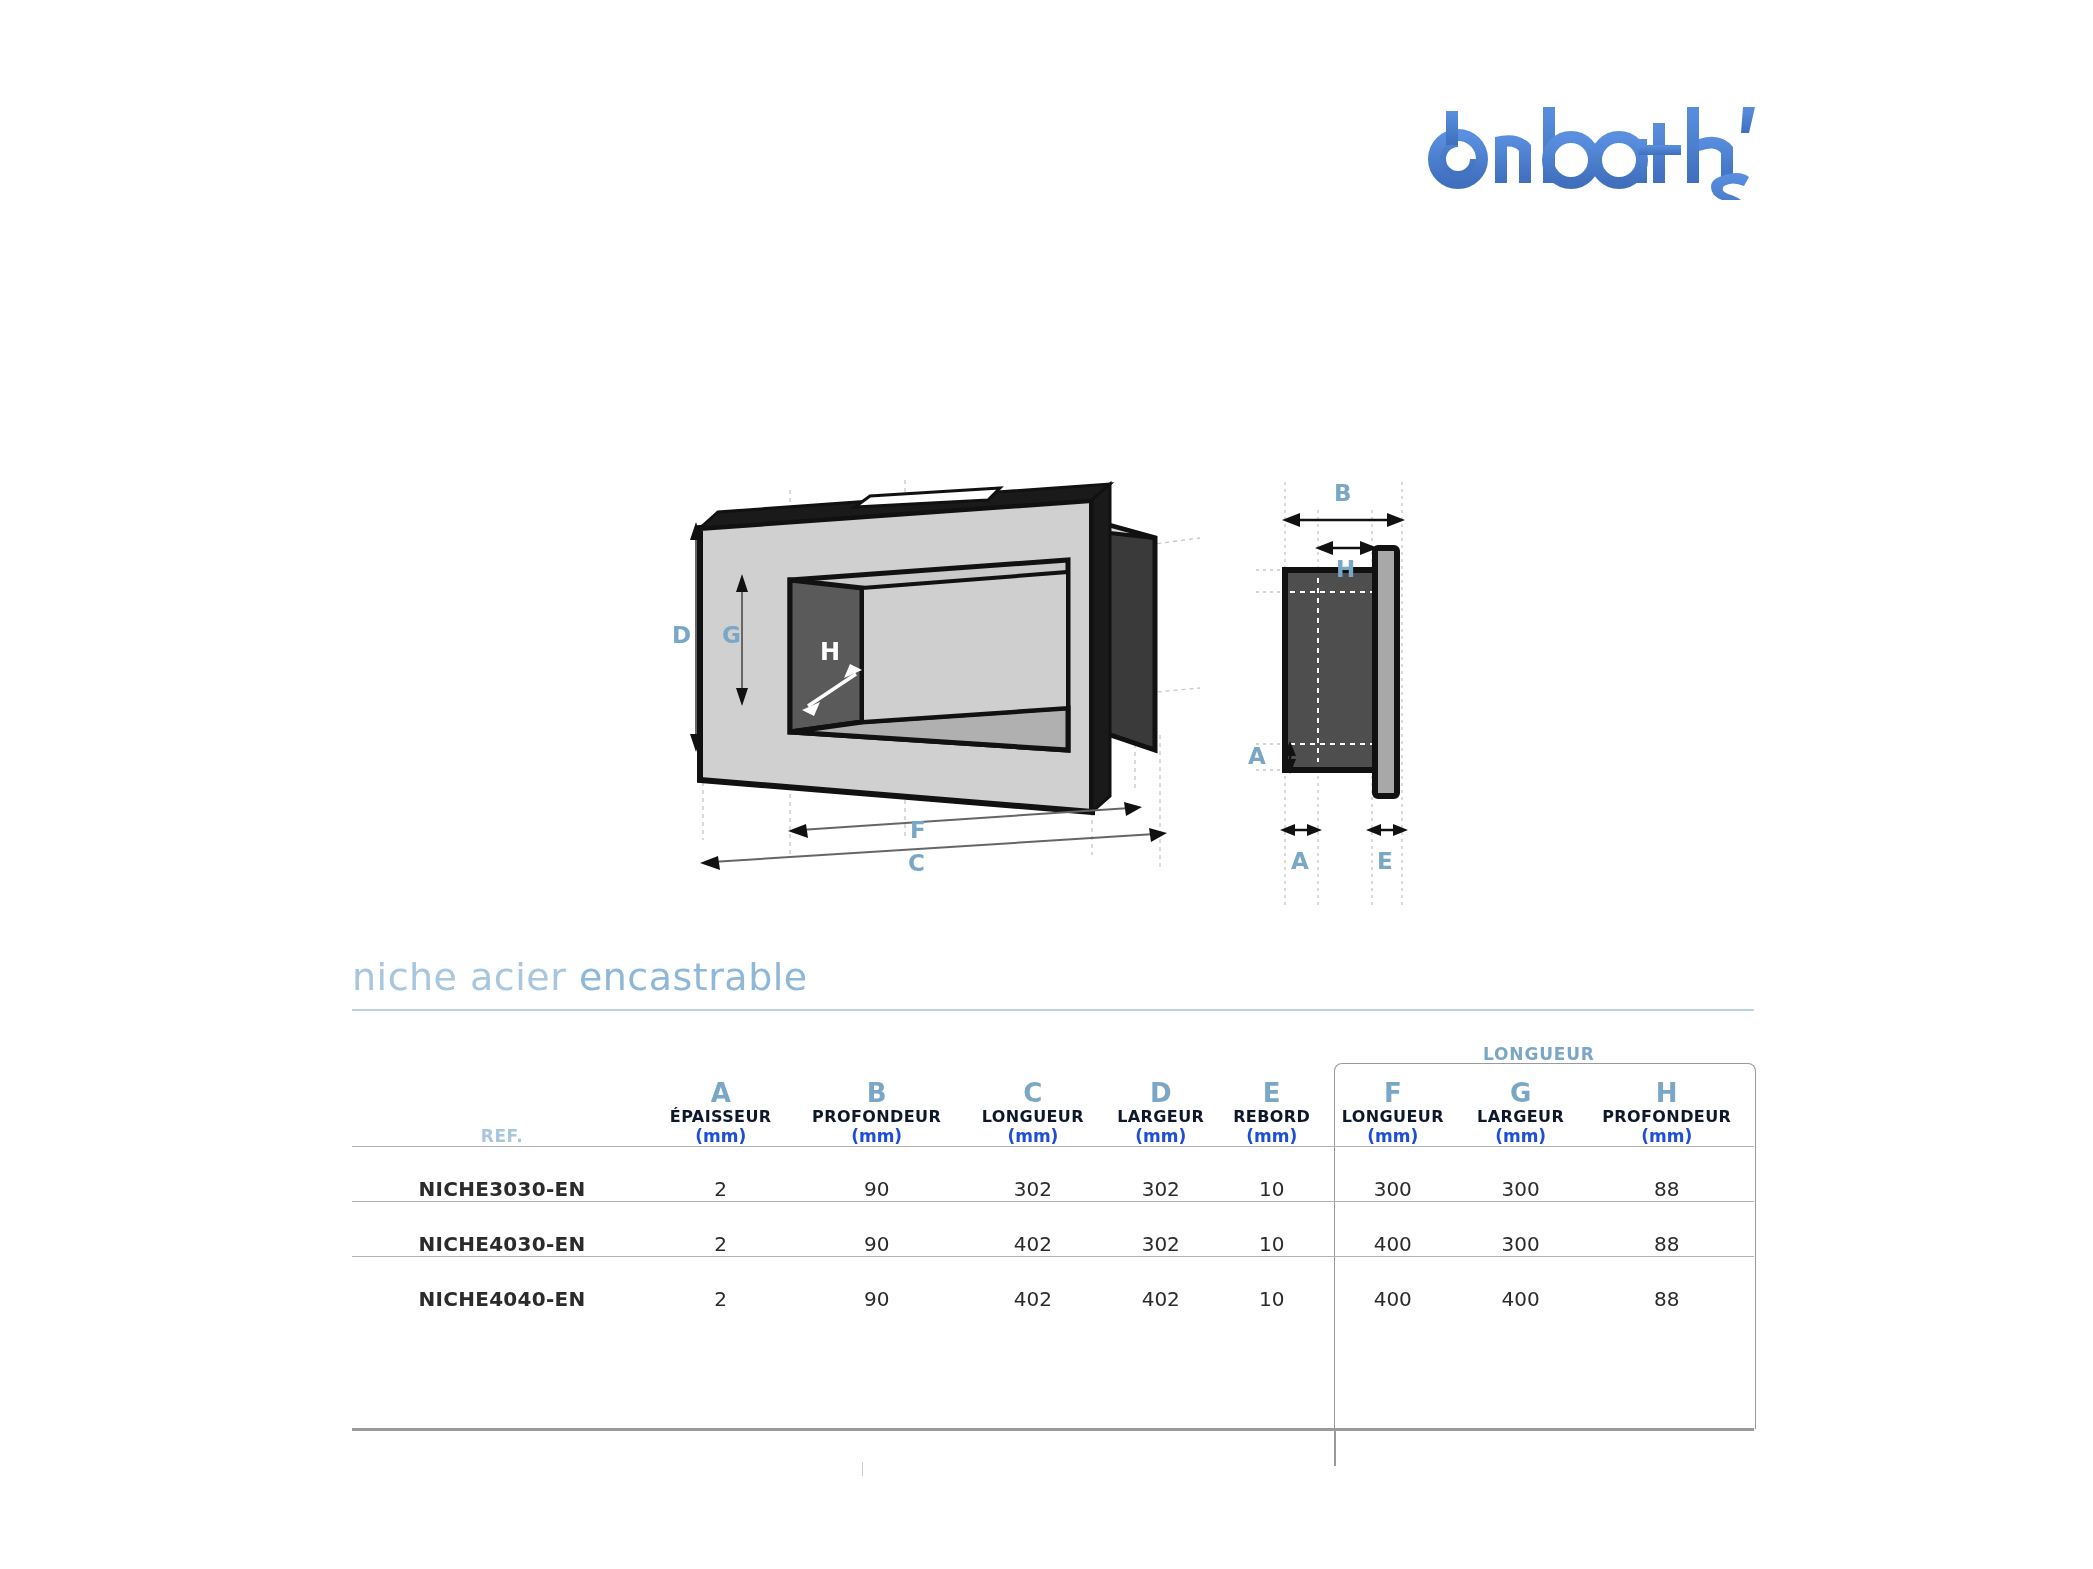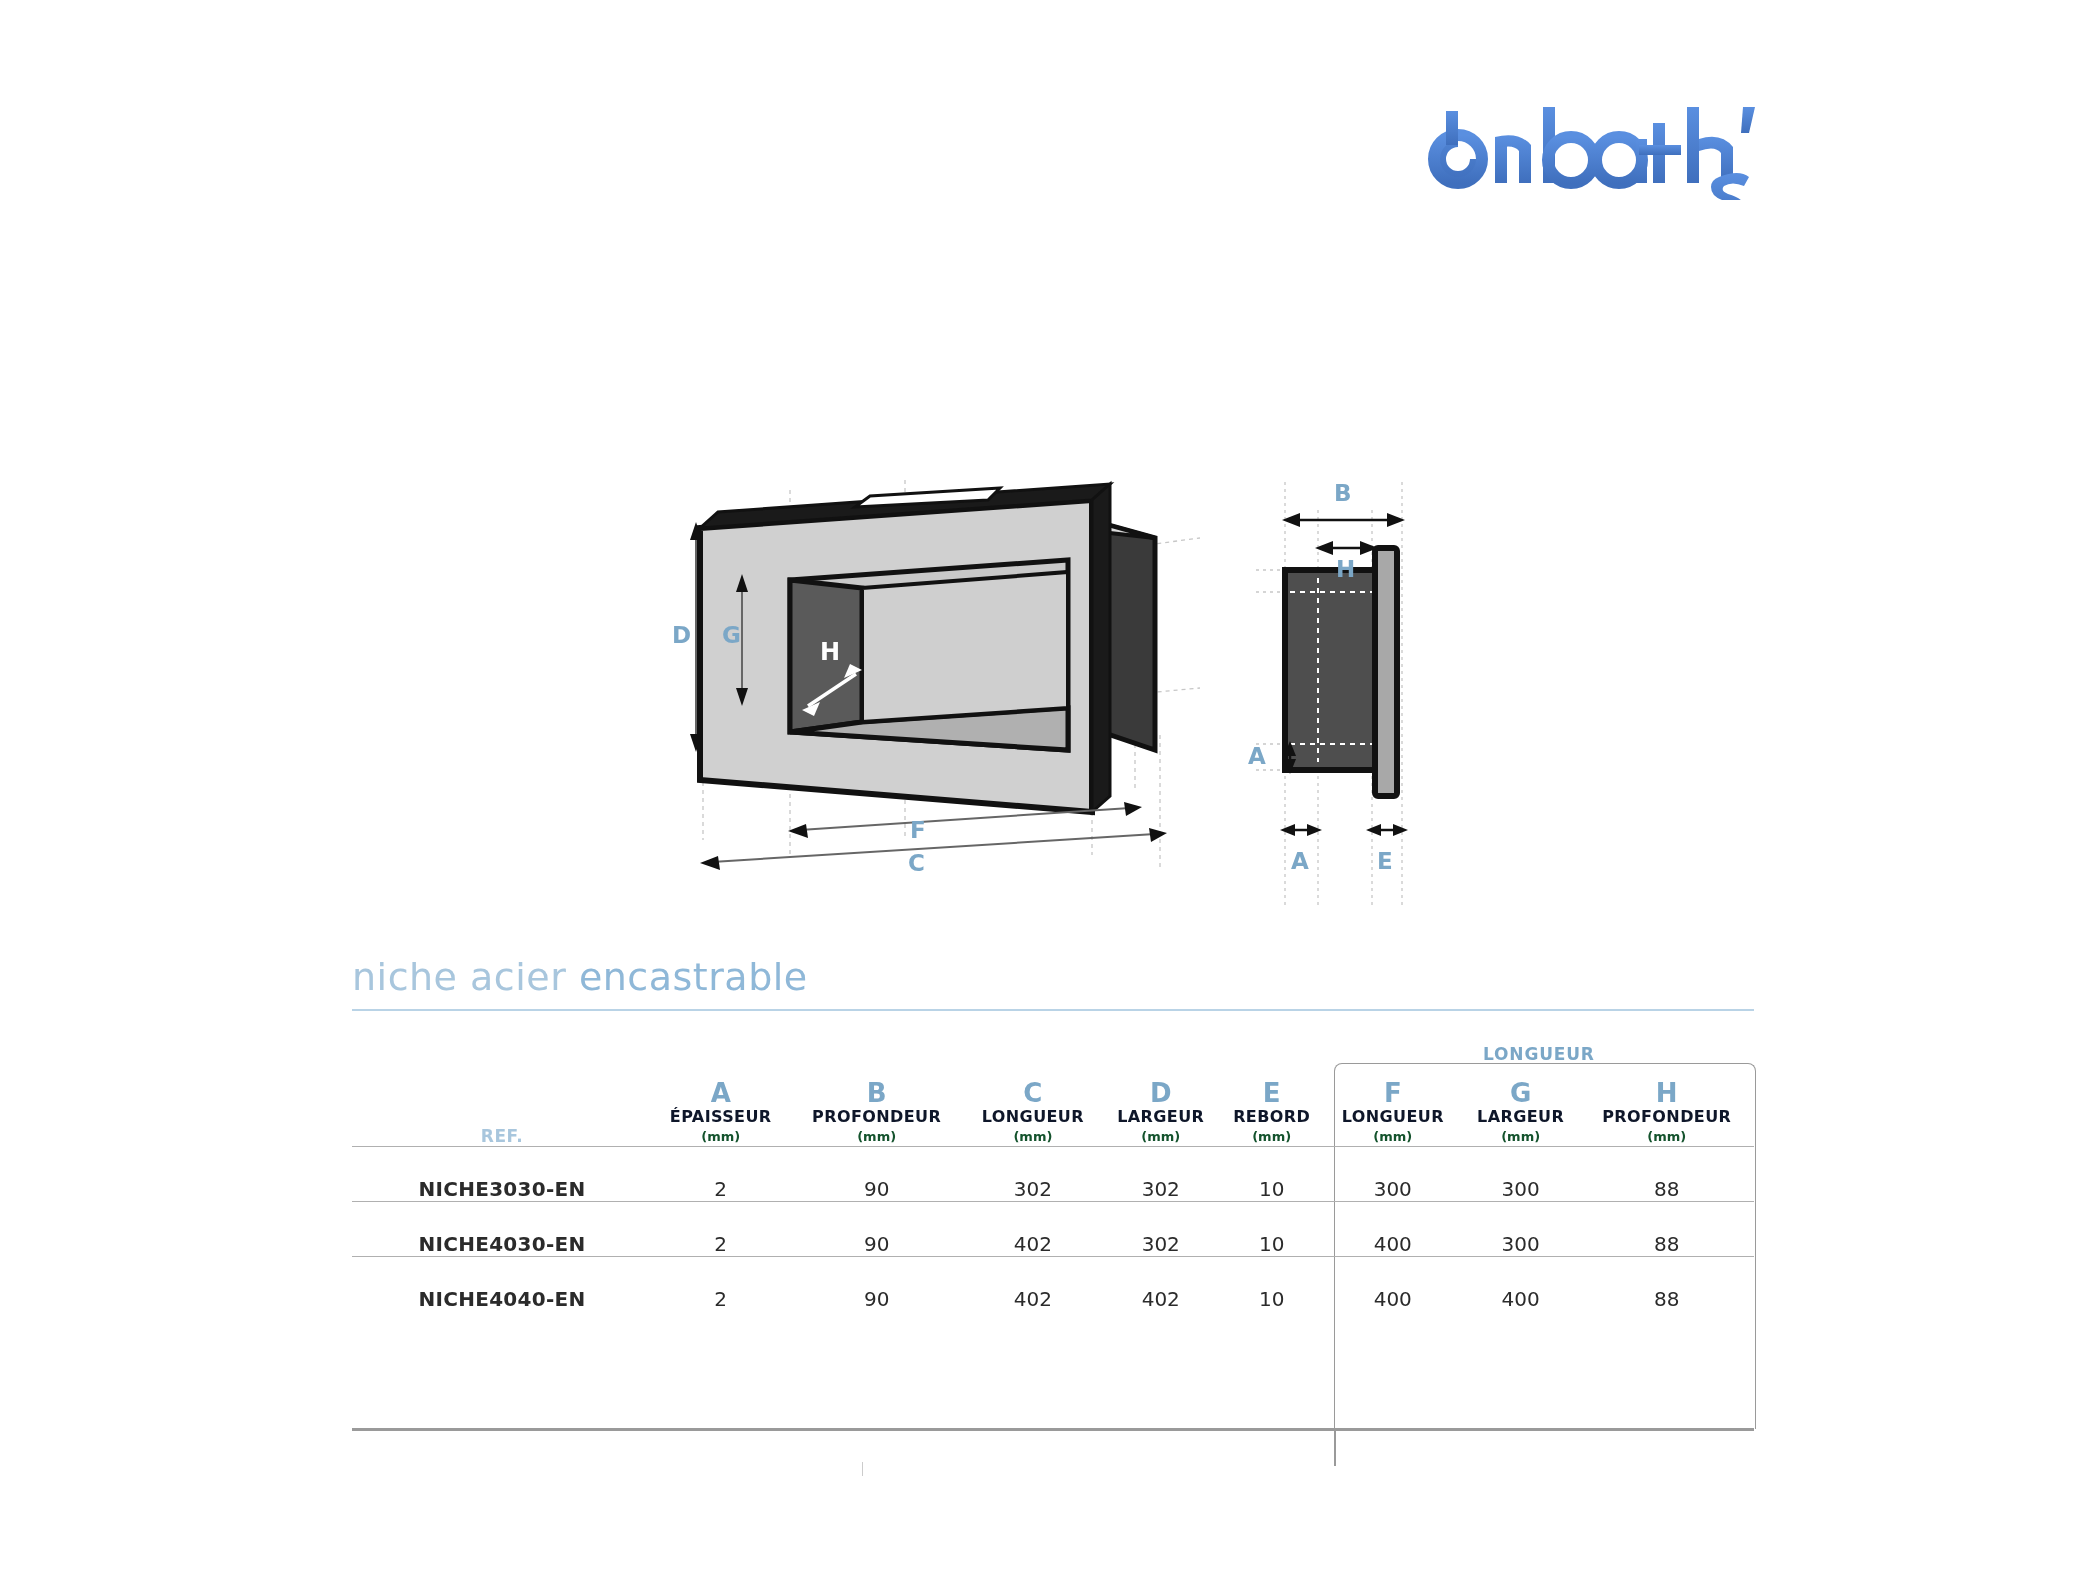--- a/index.html
+++ b/index.html
@@ -104,22 +104,22 @@
   }
   .head-name {
     font-family: "DejaVu Sans", sans-serif;
     font-size: 16px;
     color: #0f172a;
     line-height: 20px;
     letter-spacing: 0.4px;
   }
   .head-unit {
     font-family: "DejaVu Sans", sans-serif;
-    font-size: 13px;
-    color: #14532d;
+    font-size: 17px;
+    color: #1d4ed8;
     line-height: 19px;
   }
   .head-ref {
     font-family: "DejaVu Sans", sans-serif;
     font-size: 17px;
     color: #a8c6dd;
     letter-spacing: 0.5px;
     line-height: 20px;
   }
 

